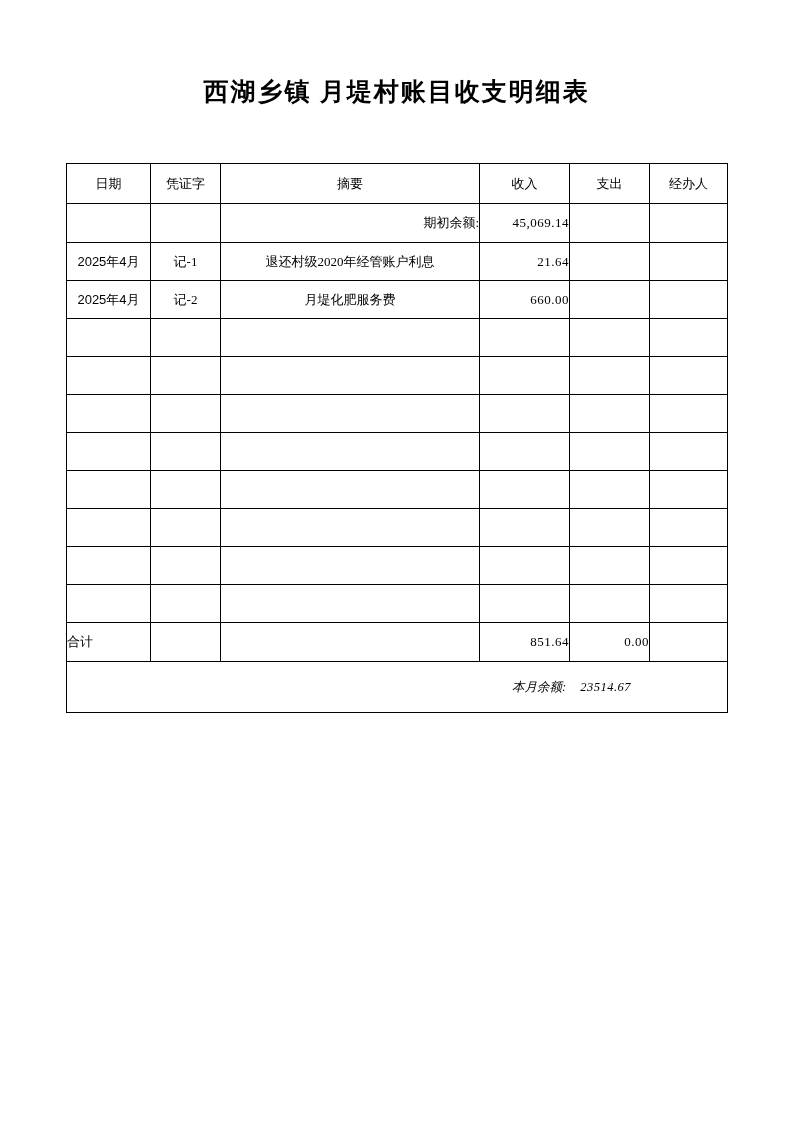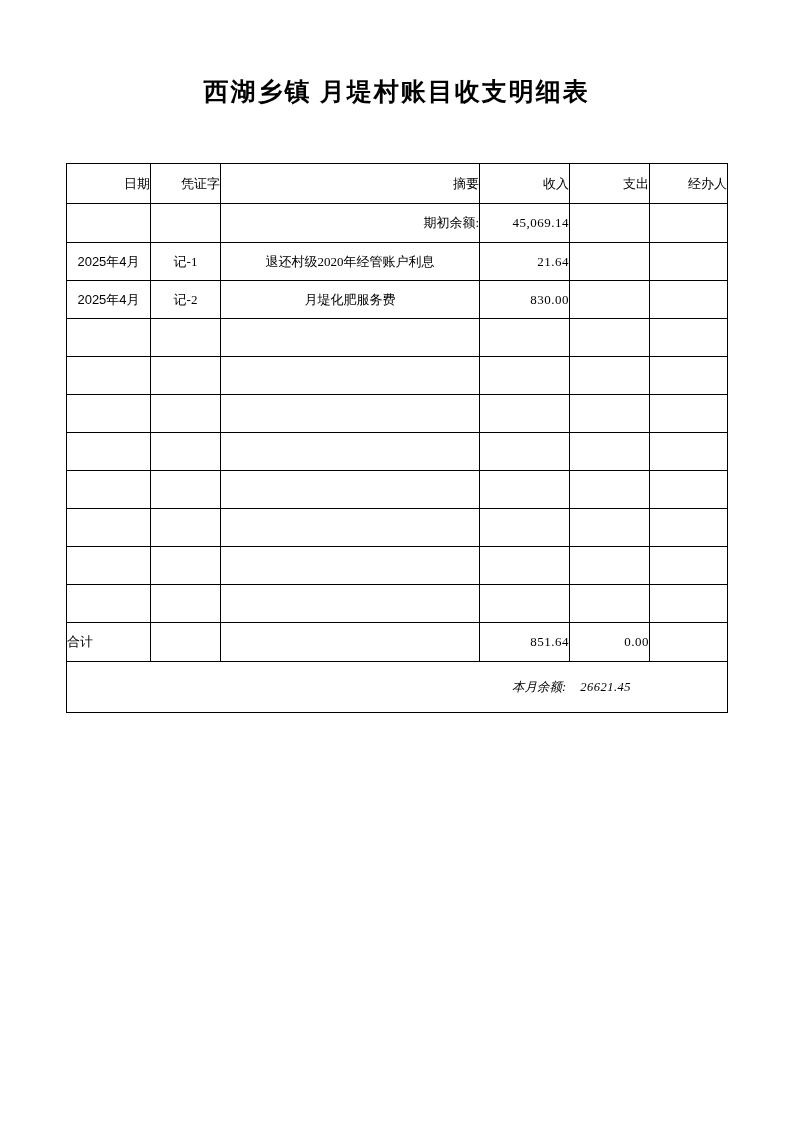--- a/index.html
+++ b/index.html
@@ -76,21 +76,21 @@
   }
   col.c-date   { width: 84px; }
   col.c-voucher{ width: 70px; }
   col.c-desc   { width: 259px; }
   col.c-income { width: 90px; }
   col.c-expense{ width: 80px; }
   col.c-handler{ width: 78px; }
 
   thead td {
     height: 39px;
-    text-align: right;
+    text-align: center;
     font-weight: bold;
     font-size: 14px;
     font-family: Liberation Mono, monospace;
   }
   tbody td {
     height: 37px;
     text-align: center;
   }
   .cell-num {
     text-align: right;
@@ -176,21 +176,21 @@
         <td class="entry-desc">退还村级2020年经管账户利息</td>
         <td class="cell-num">21.64</td>
         <td class="cell-num"></td>
         <td></td>
       </tr>
 
       <tr>
         <td class="entry-date">2025年4月</td>
         <td class="entry-voucher">记-2</td>
         <td class="entry-desc">月堤化肥服务费</td>
-        <td class="cell-num">830.00</td>
+        <td class="cell-num">660.00</td>
         <td class="cell-num"></td>
         <td></td>
       </tr>
 
       <tr>
         <td></td>
         <td></td>
         <td></td>
         <td class="cell-num"></td>
         <td class="cell-num"></td>
@@ -266,21 +266,21 @@
         <td></td>
         <td class="cell-num">851.64</td>
         <td class="cell-num">0.00</td>
         <td></td>
       </tr>
 
       <tr class="row-footer">
         <td colspan="6">
           <div class="footer-inner">
             <span class="footer-label">本月余额:</span>
-            <span class="footer-value">26621.45</span>
+            <span class="footer-value">23514.67</span>
           </div>
         </td>
       </tr>
 
     </tbody>
   </table>
 
 </div>
 
 </body></html>

